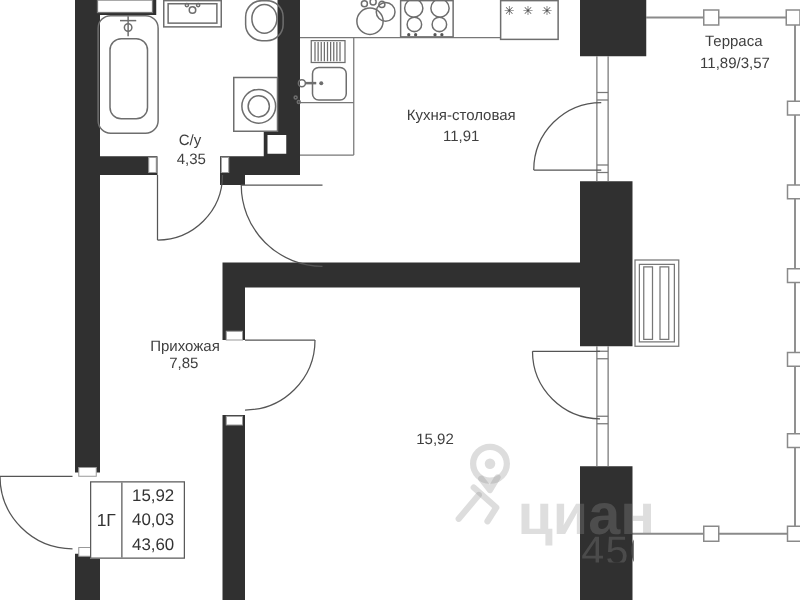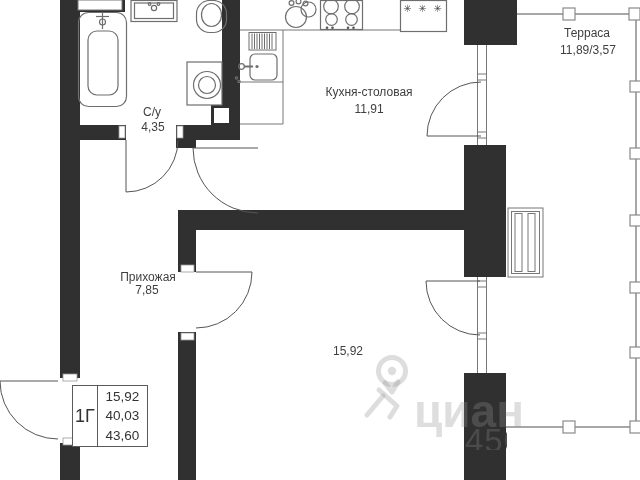--- a/index.html
+++ b/index.html
@@ -11,21 +11,21 @@
   .room-name,.room-area{position:absolute;transform:translate(-50%,-50%);
     color:#3f3f3f;font-size:12px;white-space:nowrap;}
   .fridge-sym{position:absolute;left:400px;top:3px;width:47px;text-align:center;
     color:#4a4a4a;font-size:10px;letter-spacing:2px;}
   .info-box{
     position:absolute;left:72px;top:385px;width:74px;height:60px;
     border:1px solid #5a5a5a;display:flex;background:#fff;
   }
   .info-box .cell-type{
     width:24px;border-right:1px solid #5a5a5a;display:flex;
-    align-items:center;justify-content:center;font-size:18px;color:#333;
+    align-items:center;justify-content:center;font-size:14px;color:#333;
   }
   .info-box .cell-vals{
     flex:1;display:flex;flex-direction:column;justify-content:space-around;
     align-items:center;font-size:13.5px;color:#333;padding:1px 0;
   }
   .wm-brand{
     position:absolute;left:414px;top:388px;font-size:46px;font-weight:bold;
     letter-spacing:0px;color:rgba(145,145,145,0.30);line-height:1;
   }
   .wm-number{

